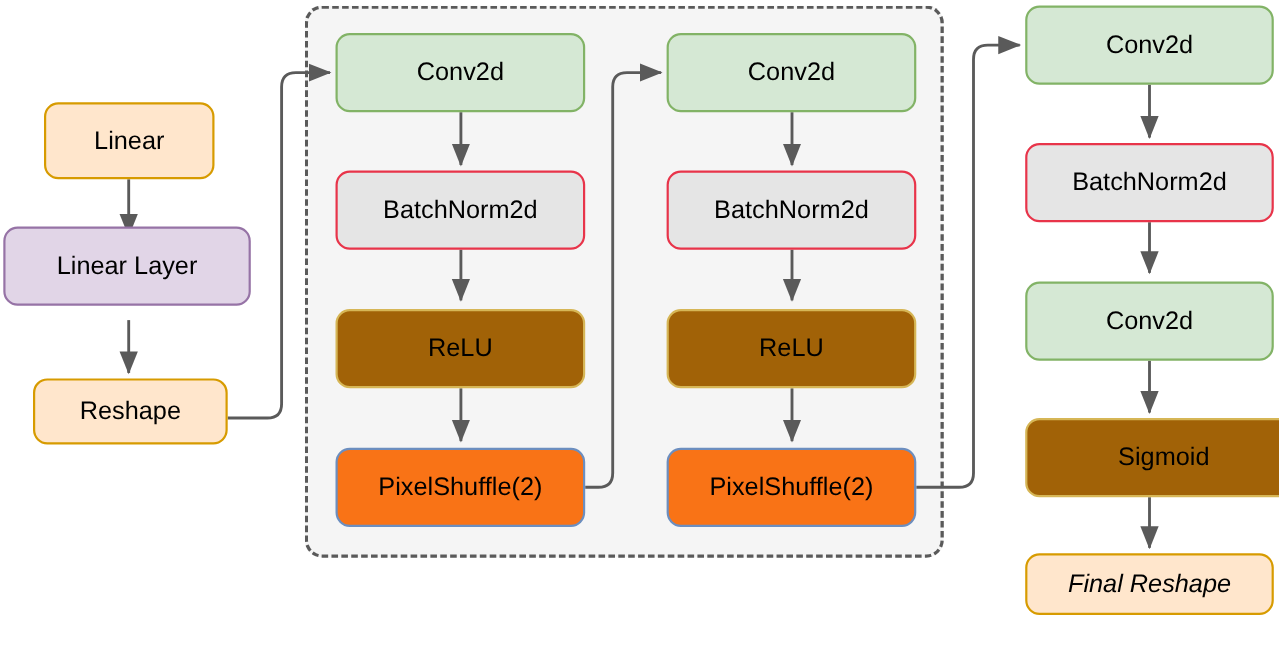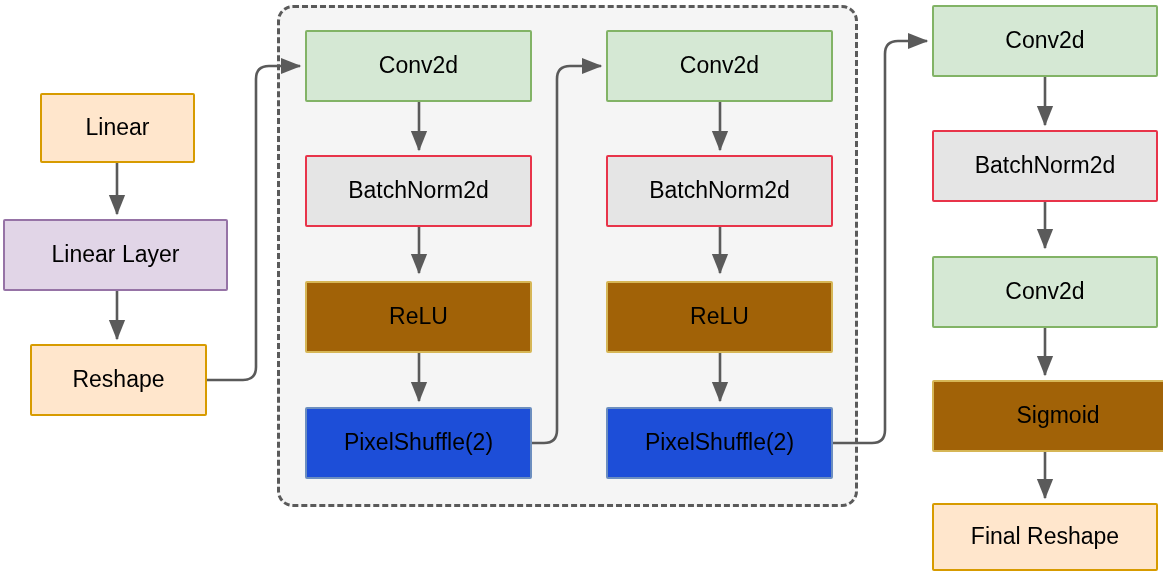--- a/index.html
+++ b/index.html
@@ -14,36 +14,36 @@
     background: #ffffff;
     font-family: "Liberation Sans", sans-serif;
     overflow: hidden;
   }
   .node {
     position: absolute;
     box-sizing: border-box;
     display: flex;
     align-items: center;
     justify-content: center;
-    border-radius: 2px;
+    border-radius: 13px;
     border-width: 2px;
     border-style: solid;
     font-size: 23px;
     color: #000000;
     text-align: center;
     line-height: 1.1;
     white-space: nowrap;
     z-index: 3;
   }
   .n-orange { background: #ffe6cc; border-color: #d79b00; }
   .n-purple { background: #e1d5e7; border-color: #9673a6; }
   .n-green  { background: #d5e8d4; border-color: #82b366; }
   .n-red    { background: #e5e5e5; border-color: #e8344a; }
   .n-yellow { background: #a16207; border-color: #d6b656; }
-  .n-blue   { background: #1d4ed8; border-color: #6c8ebf; }
+  .n-blue   { background: #f97316; border-color: #6c8ebf; }
 
   .group-box {
     position: absolute;
     box-sizing: border-box;
     border: 3px dashed #5a5a5a;
     background: #f5f5f5;
     border-radius: 16px;
     z-index: 1;
   }
   svg.edges {
@@ -92,24 +92,24 @@
       <path d="M1045,77 L1045,125"></path>
       <path d="M1045,202 L1045,248"></path>
       <path d="M1045,328 L1045,375"></path>
       <path d="M1045,452 L1045,498"></path>
     </g>
   </svg>
 
   <div class="node n-orange" style="left:40px; top:93px; width:155px; height:70px;">
     <span>Linear</span>
   </div>
-  <div class="node n-purple" style="left:3px; top:219px; width:225px; height:72px;">
+  <div class="node n-purple" style="left:3px; top:206px; width:225px; height:72px;">
     <span>Linear Layer</span>
   </div>
-  <div class="node n-orange" style="left:30px; top:344px; width:177px; height:72px;">
+  <div class="node n-orange" style="left:30px; top:344px; width:177px; height:60px;">
     <span>Reshape</span>
   </div>
 
   <div class="node n-green" style="left:305px; top:30px; width:227px; height:72px;">
     <span>Conv2d</span>
   </div>
   <div class="node n-red" style="left:305px; top:155px; width:227px; height:72px;">
     <span>BatchNorm2d</span>
   </div>
   <div class="node n-yellow" style="left:305px; top:281px; width:227px; height:72px;">
@@ -137,17 +137,17 @@
   </div>
   <div class="node n-red" style="left:932px; top:130px; width:226px; height:72px;">
     <span>BatchNorm2d</span>
   </div>
   <div class="node n-green" style="left:932px; top:256px; width:226px; height:72px;">
     <span>Conv2d</span>
   </div>
   <div class="node n-yellow" style="left:932px; top:380px; width:252px; height:72px;">
     <span>Sigmoid</span>
   </div>
-  <div class="node n-orange" style="left:932px; top:503px; width:226px; height:68px;">
+  <div class="node n-orange" style="left:932px; top:503px; width:226px; height:56px;font-style:italic;">
     <span>Final Reshape</span>
   </div>
 
 </div>
 
 </body></html>

